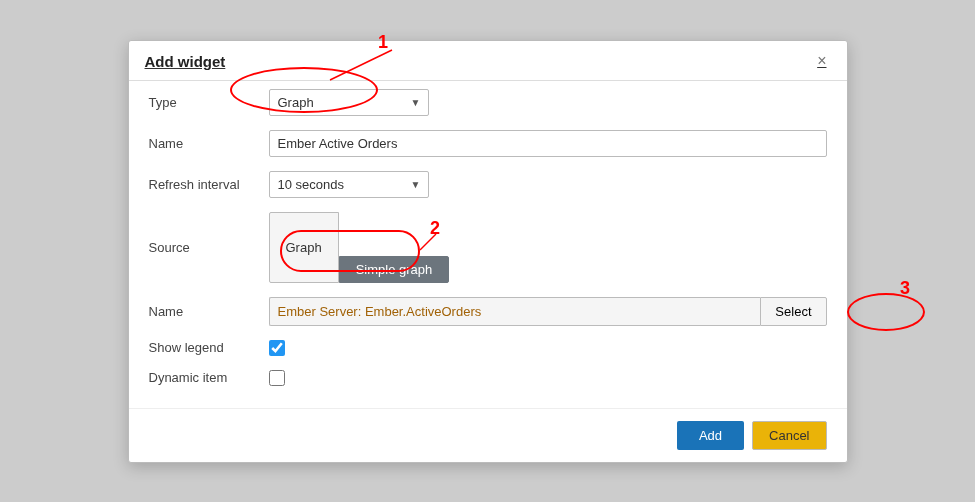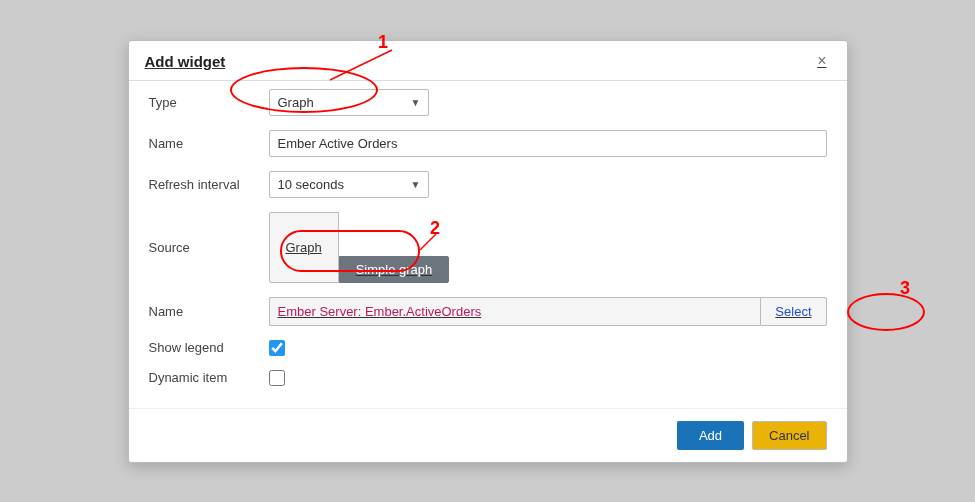--- a/index.html
+++ b/index.html
@@ -77,21 +77,20 @@
 
     .form-label {
       width: 120px;
       min-width: 120px;
       color: #444;
       font-size: 13px;
     }
 
     .form-control {
       flex: 1;
-      text-decoration: underline;
     }
 
     .select-wrapper {
       position: relative;
       display: inline-block;
     }
 
     .select-wrapper select {
       appearance: none;
       -webkit-appearance: none;
@@ -170,33 +169,33 @@
     }
 
     .item-text {
       flex: 1;
       background: #f5f5f5;
       border: 1px solid #bbb;
       border-right: none;
       border-radius: 2px 0 0 2px;
       padding: 5px 8px;
       font-size: 13px;
-      color: #be185d;
+      color: #a16207;
       height: 29px;
       display: flex;
       align-items: center;
     }
 
     .select-btn {
       border: 1px solid #bbb;
       background: #f5f5f5;
       padding: 5px 14px;
       font-size: 13px;
       cursor: pointer;
-      color: #1d4ed8;
+      color: #000000;
       border-radius: 0 2px 2px 0;
       white-space: nowrap;
       height: 29px;
     }
 
     .checkbox-wrapper {
       display: flex;
       align-items: center;
     }
 

